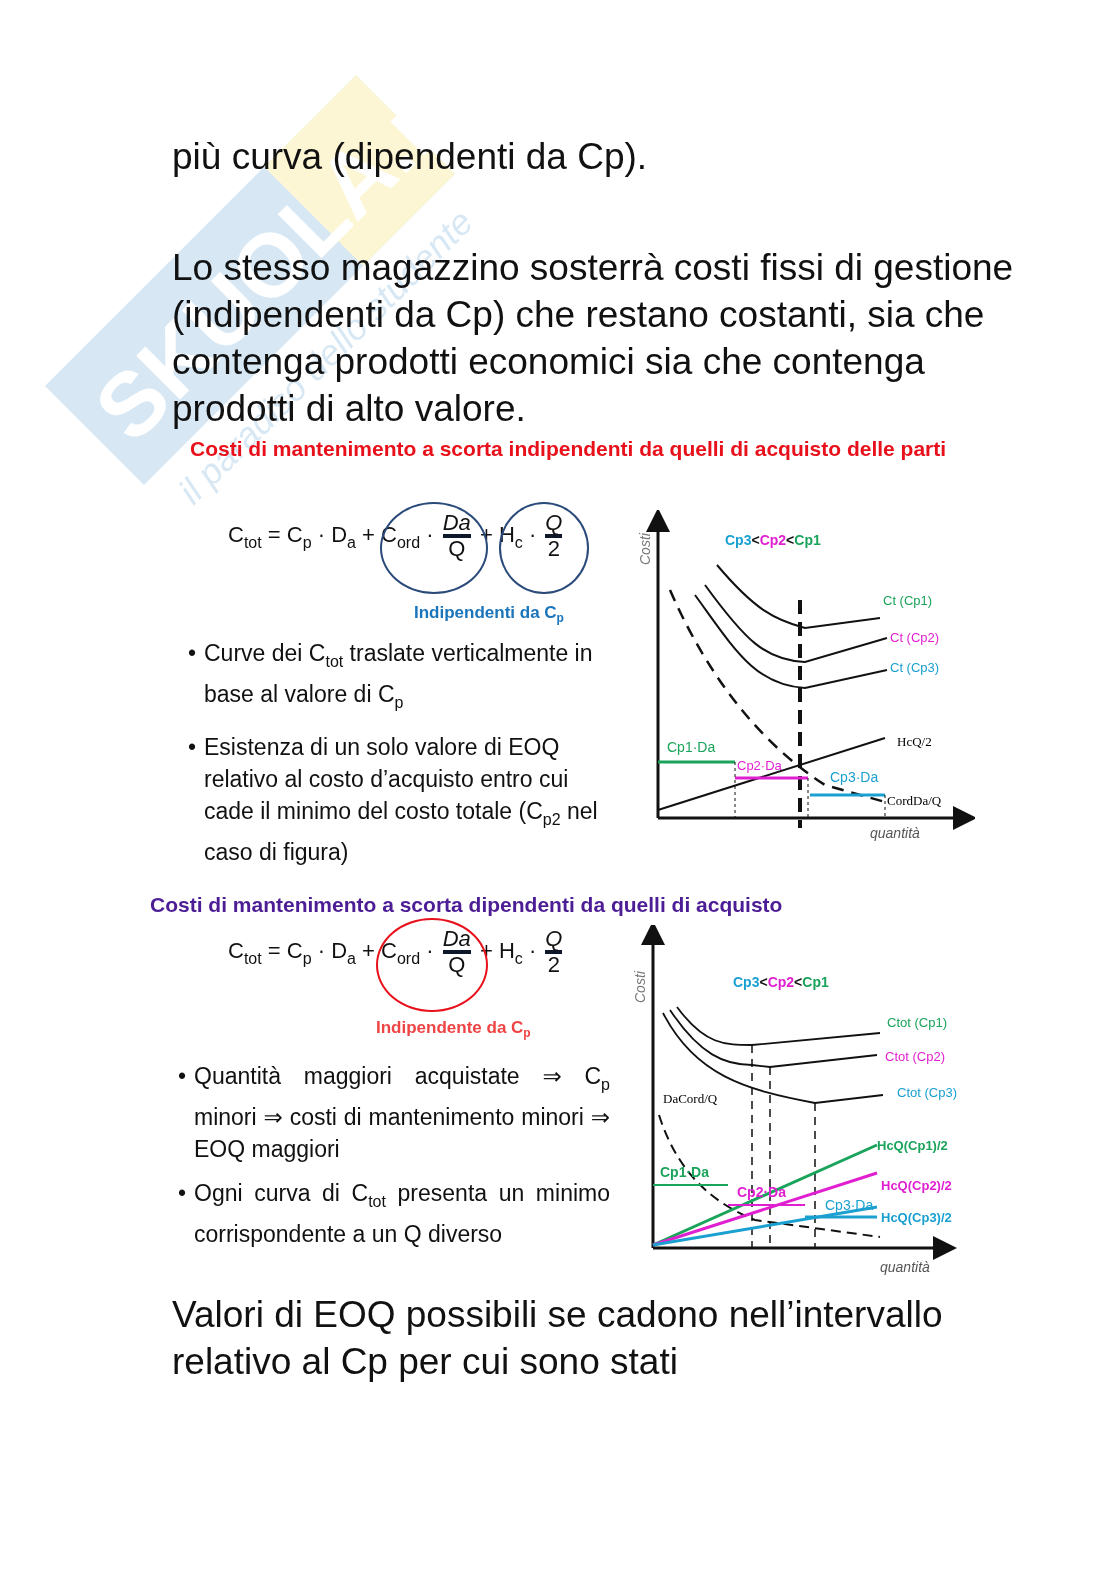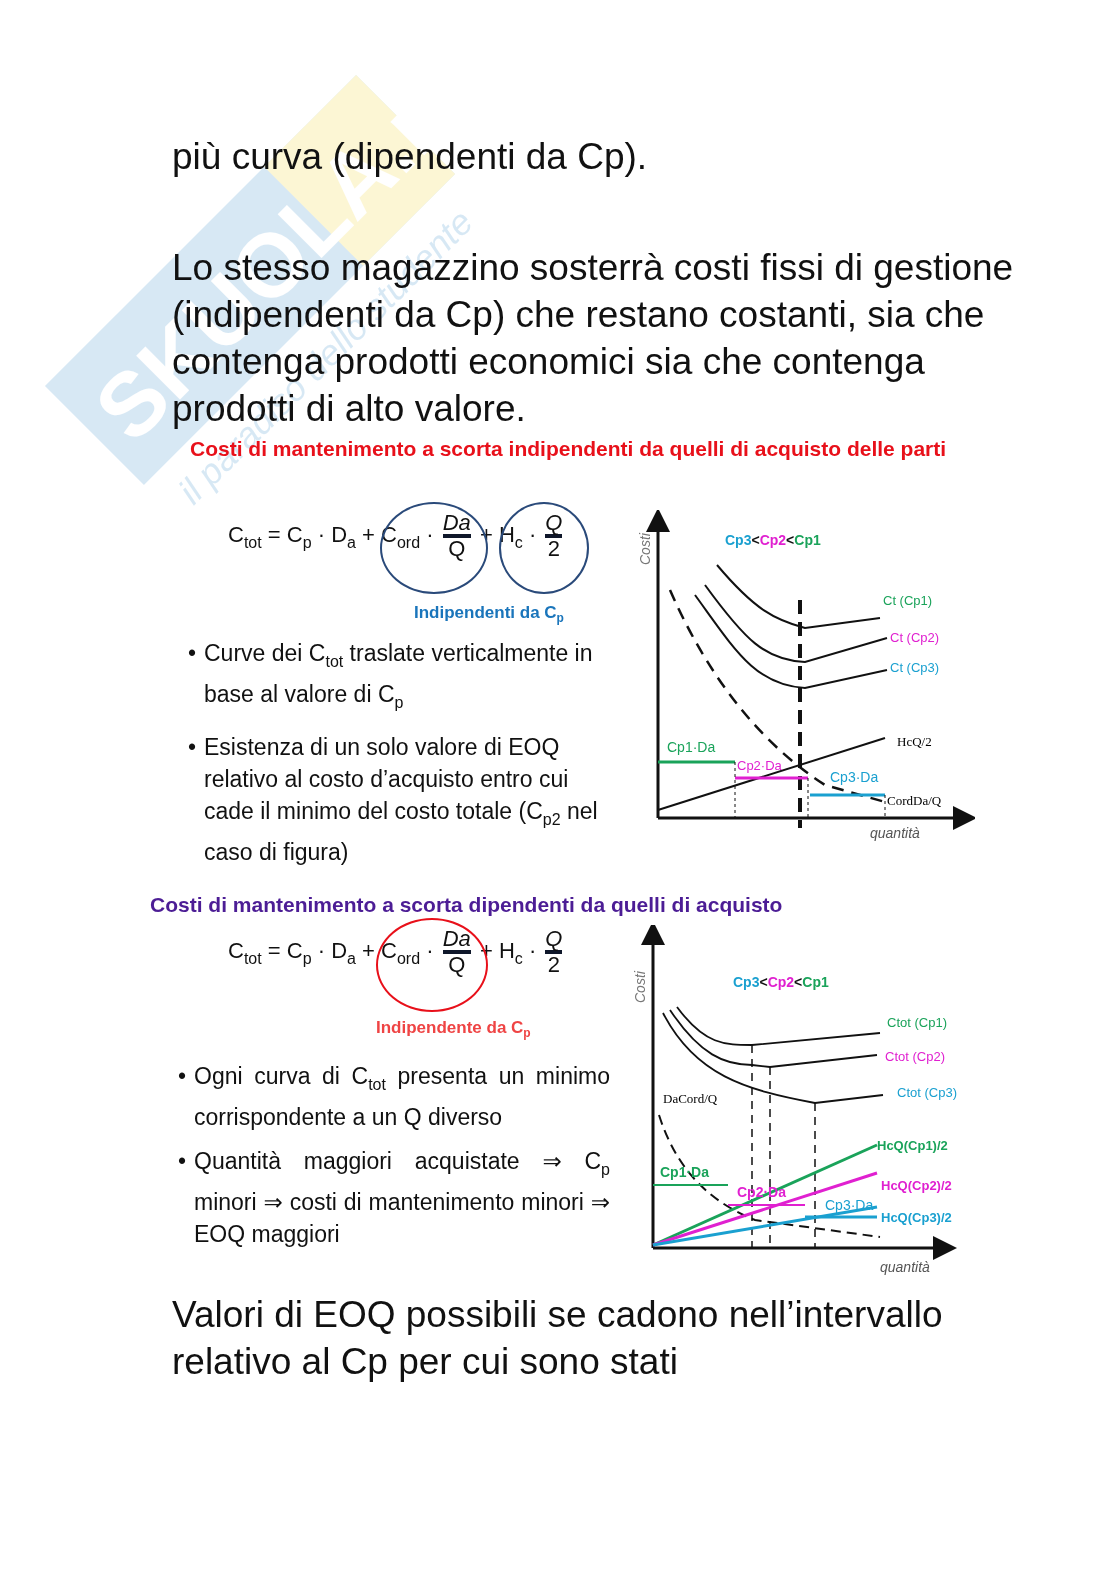--- a/index.html
+++ b/index.html
@@ -120,22 +120,22 @@
   <span class="frac"><span class="num">Da</span><span>Q</span></span>
   <span>+</span>
   <span>H</span><span class="sub">c</span>
   <span>·</span>
   <span class="frac"><span class="num">Q</span><span>2</span></span>
 </div>
 <div class="oval red" style="left:376px;top:918px;width:108px;height:90px;"></div>
 <div class="note n2"><span>Indipendente da C</span><span class="sub">p</span></div>
 
 <ul class="bullets b2">
+  <li><span>Quantità maggiori acquistate ⇒ C</span><span class="sub">p</span><span> minori ⇒ costi di mantenimento minori ⇒ EOQ maggiori</span></li>
   <li><span>Ogni curva di C</span><span class="sub">tot</span><span> presenta un minimo corrispondente a un Q diverso</span></li>
-  <li><span>Quantità maggiori acquistate ⇒ C</span><span class="sub">p</span><span> minori ⇒ costi di mantenimento minori ⇒ EOQ maggiori</span></li>
 </ul>
 
 <svg class="chart c2" viewBox="0 0 370 355">
   <defs>
       <marker id="ar2" markerWidth="8" markerHeight="8" refX="4" refY="4" orient="auto">
         <path d="M0,0 L8,4 L0,8 z" fill="#111"></path>
       </marker>
     </defs>
   <line x1="38" y1="323" x2="38" y2="8" stroke="#111" stroke-width="3" marker-end="url(#ar2)"></line>
   <line x1="38" y1="323" x2="330" y2="323" stroke="#111" stroke-width="3" marker-end="url(#ar2)"></line>

